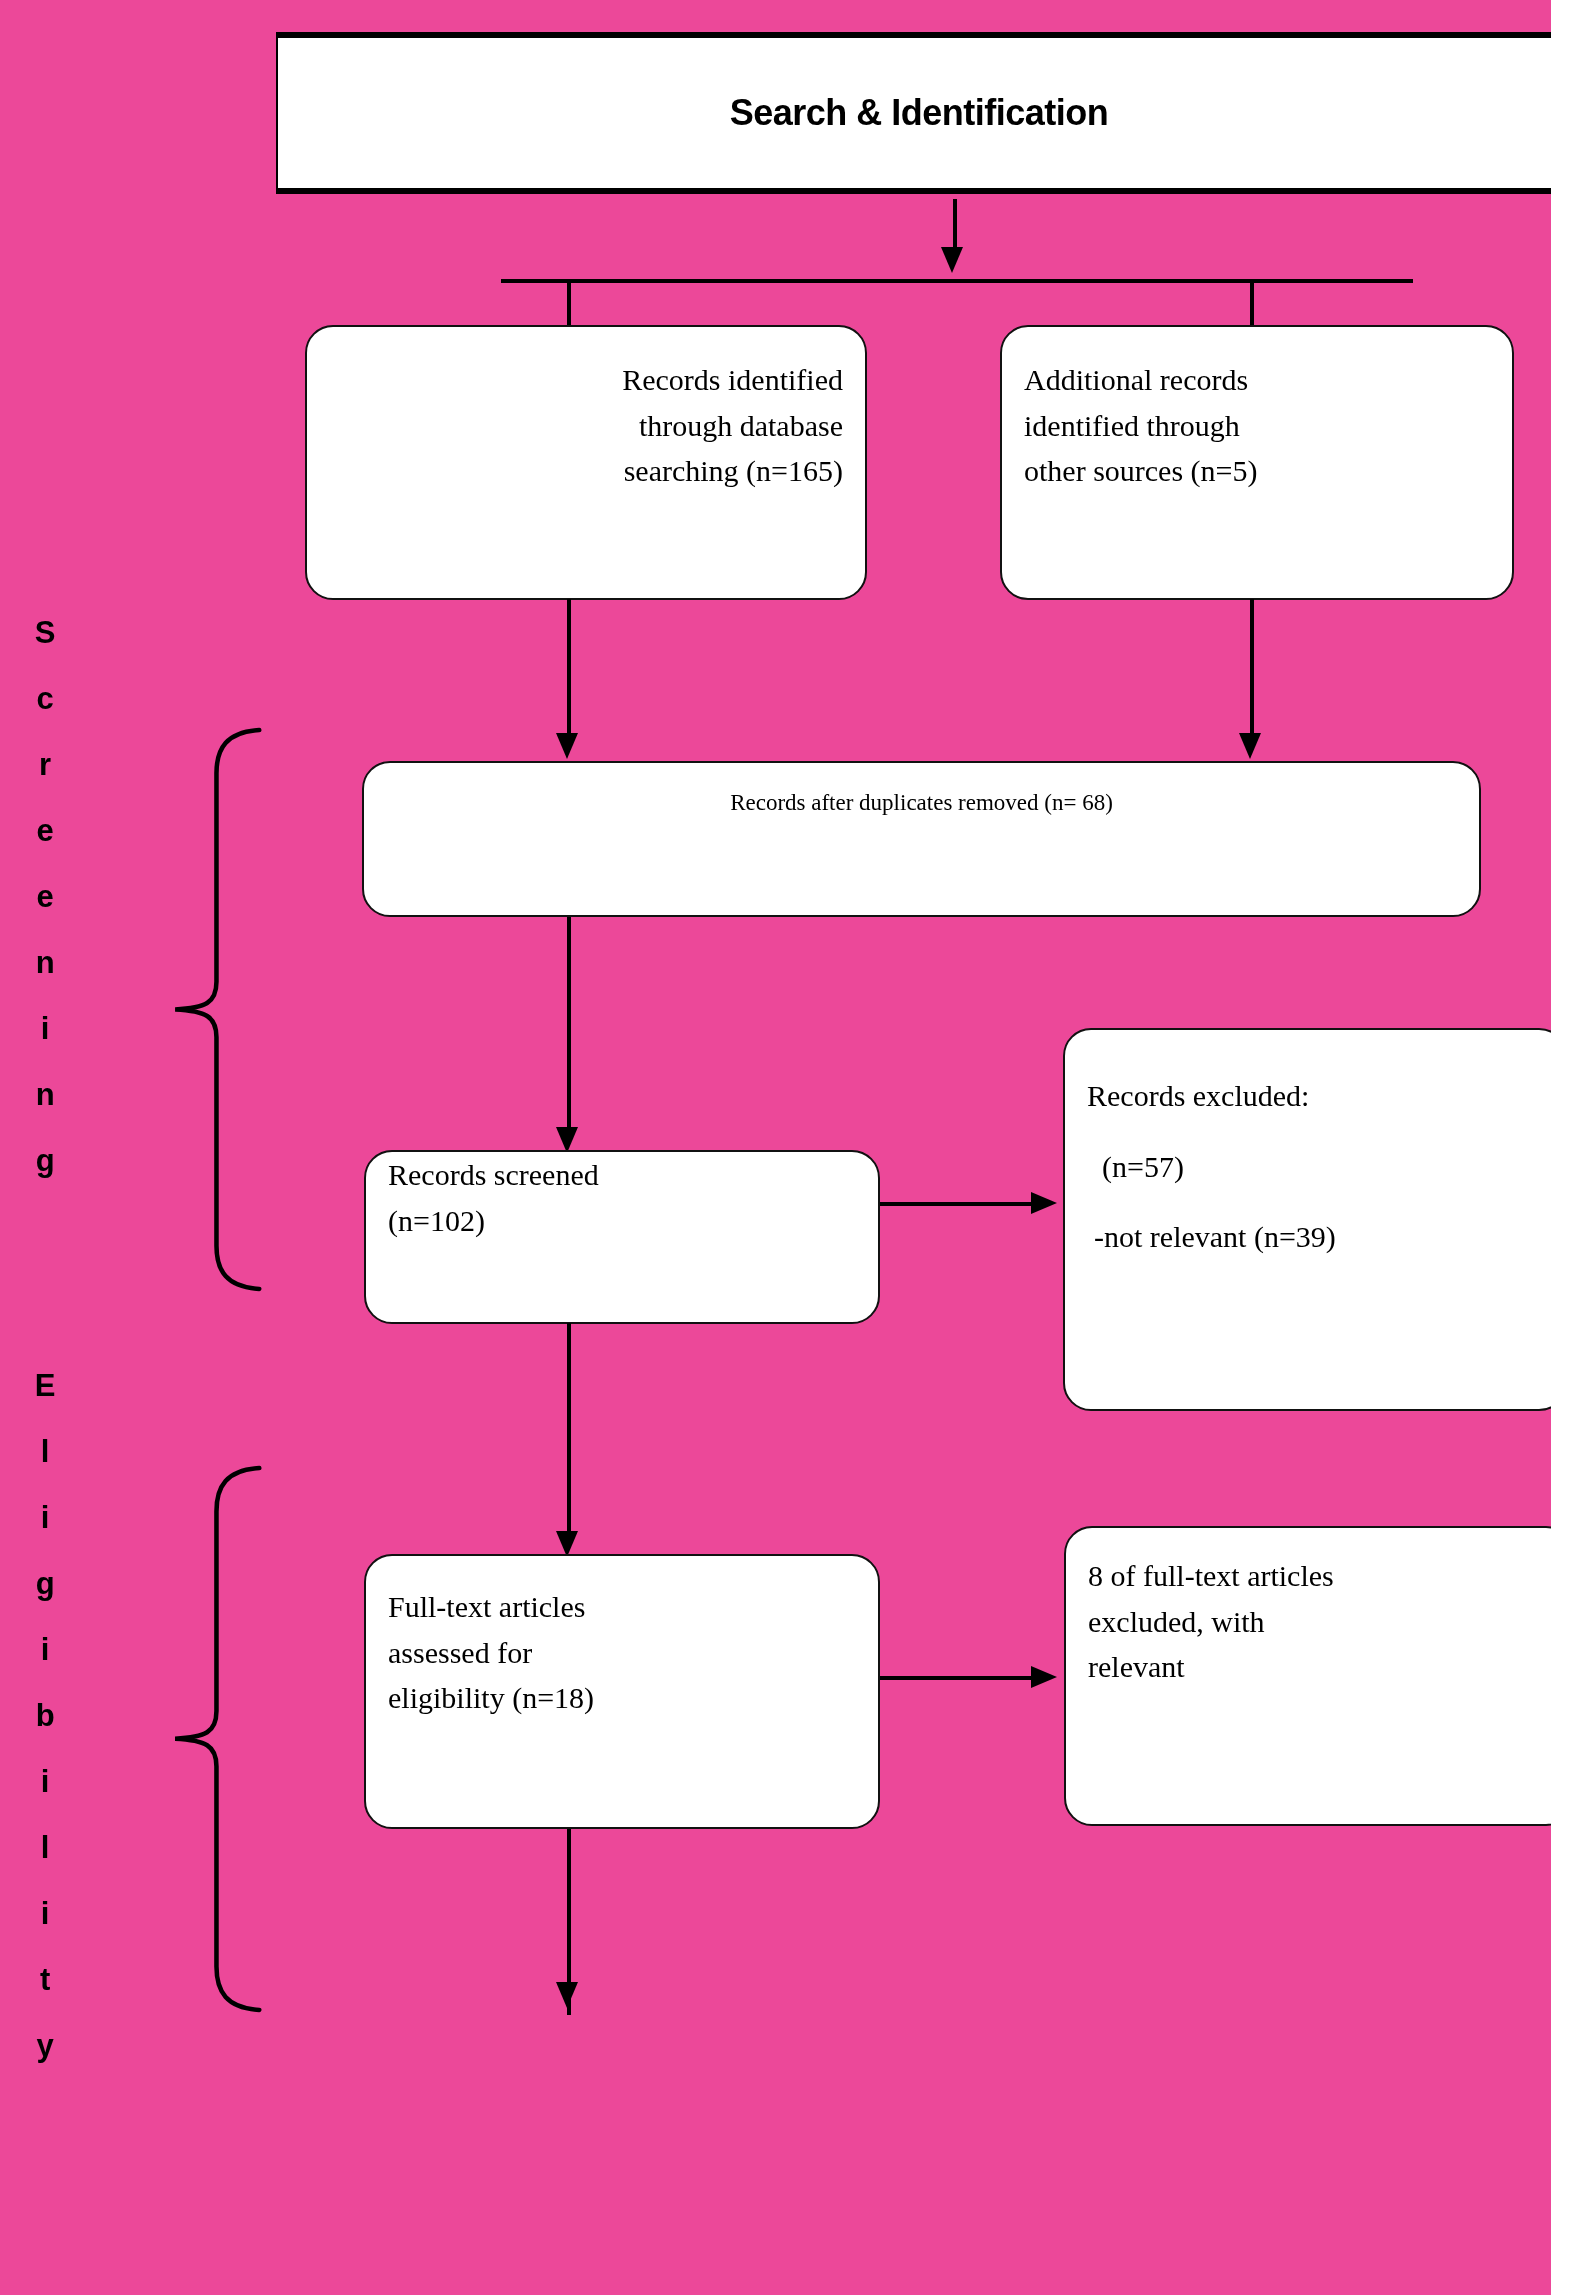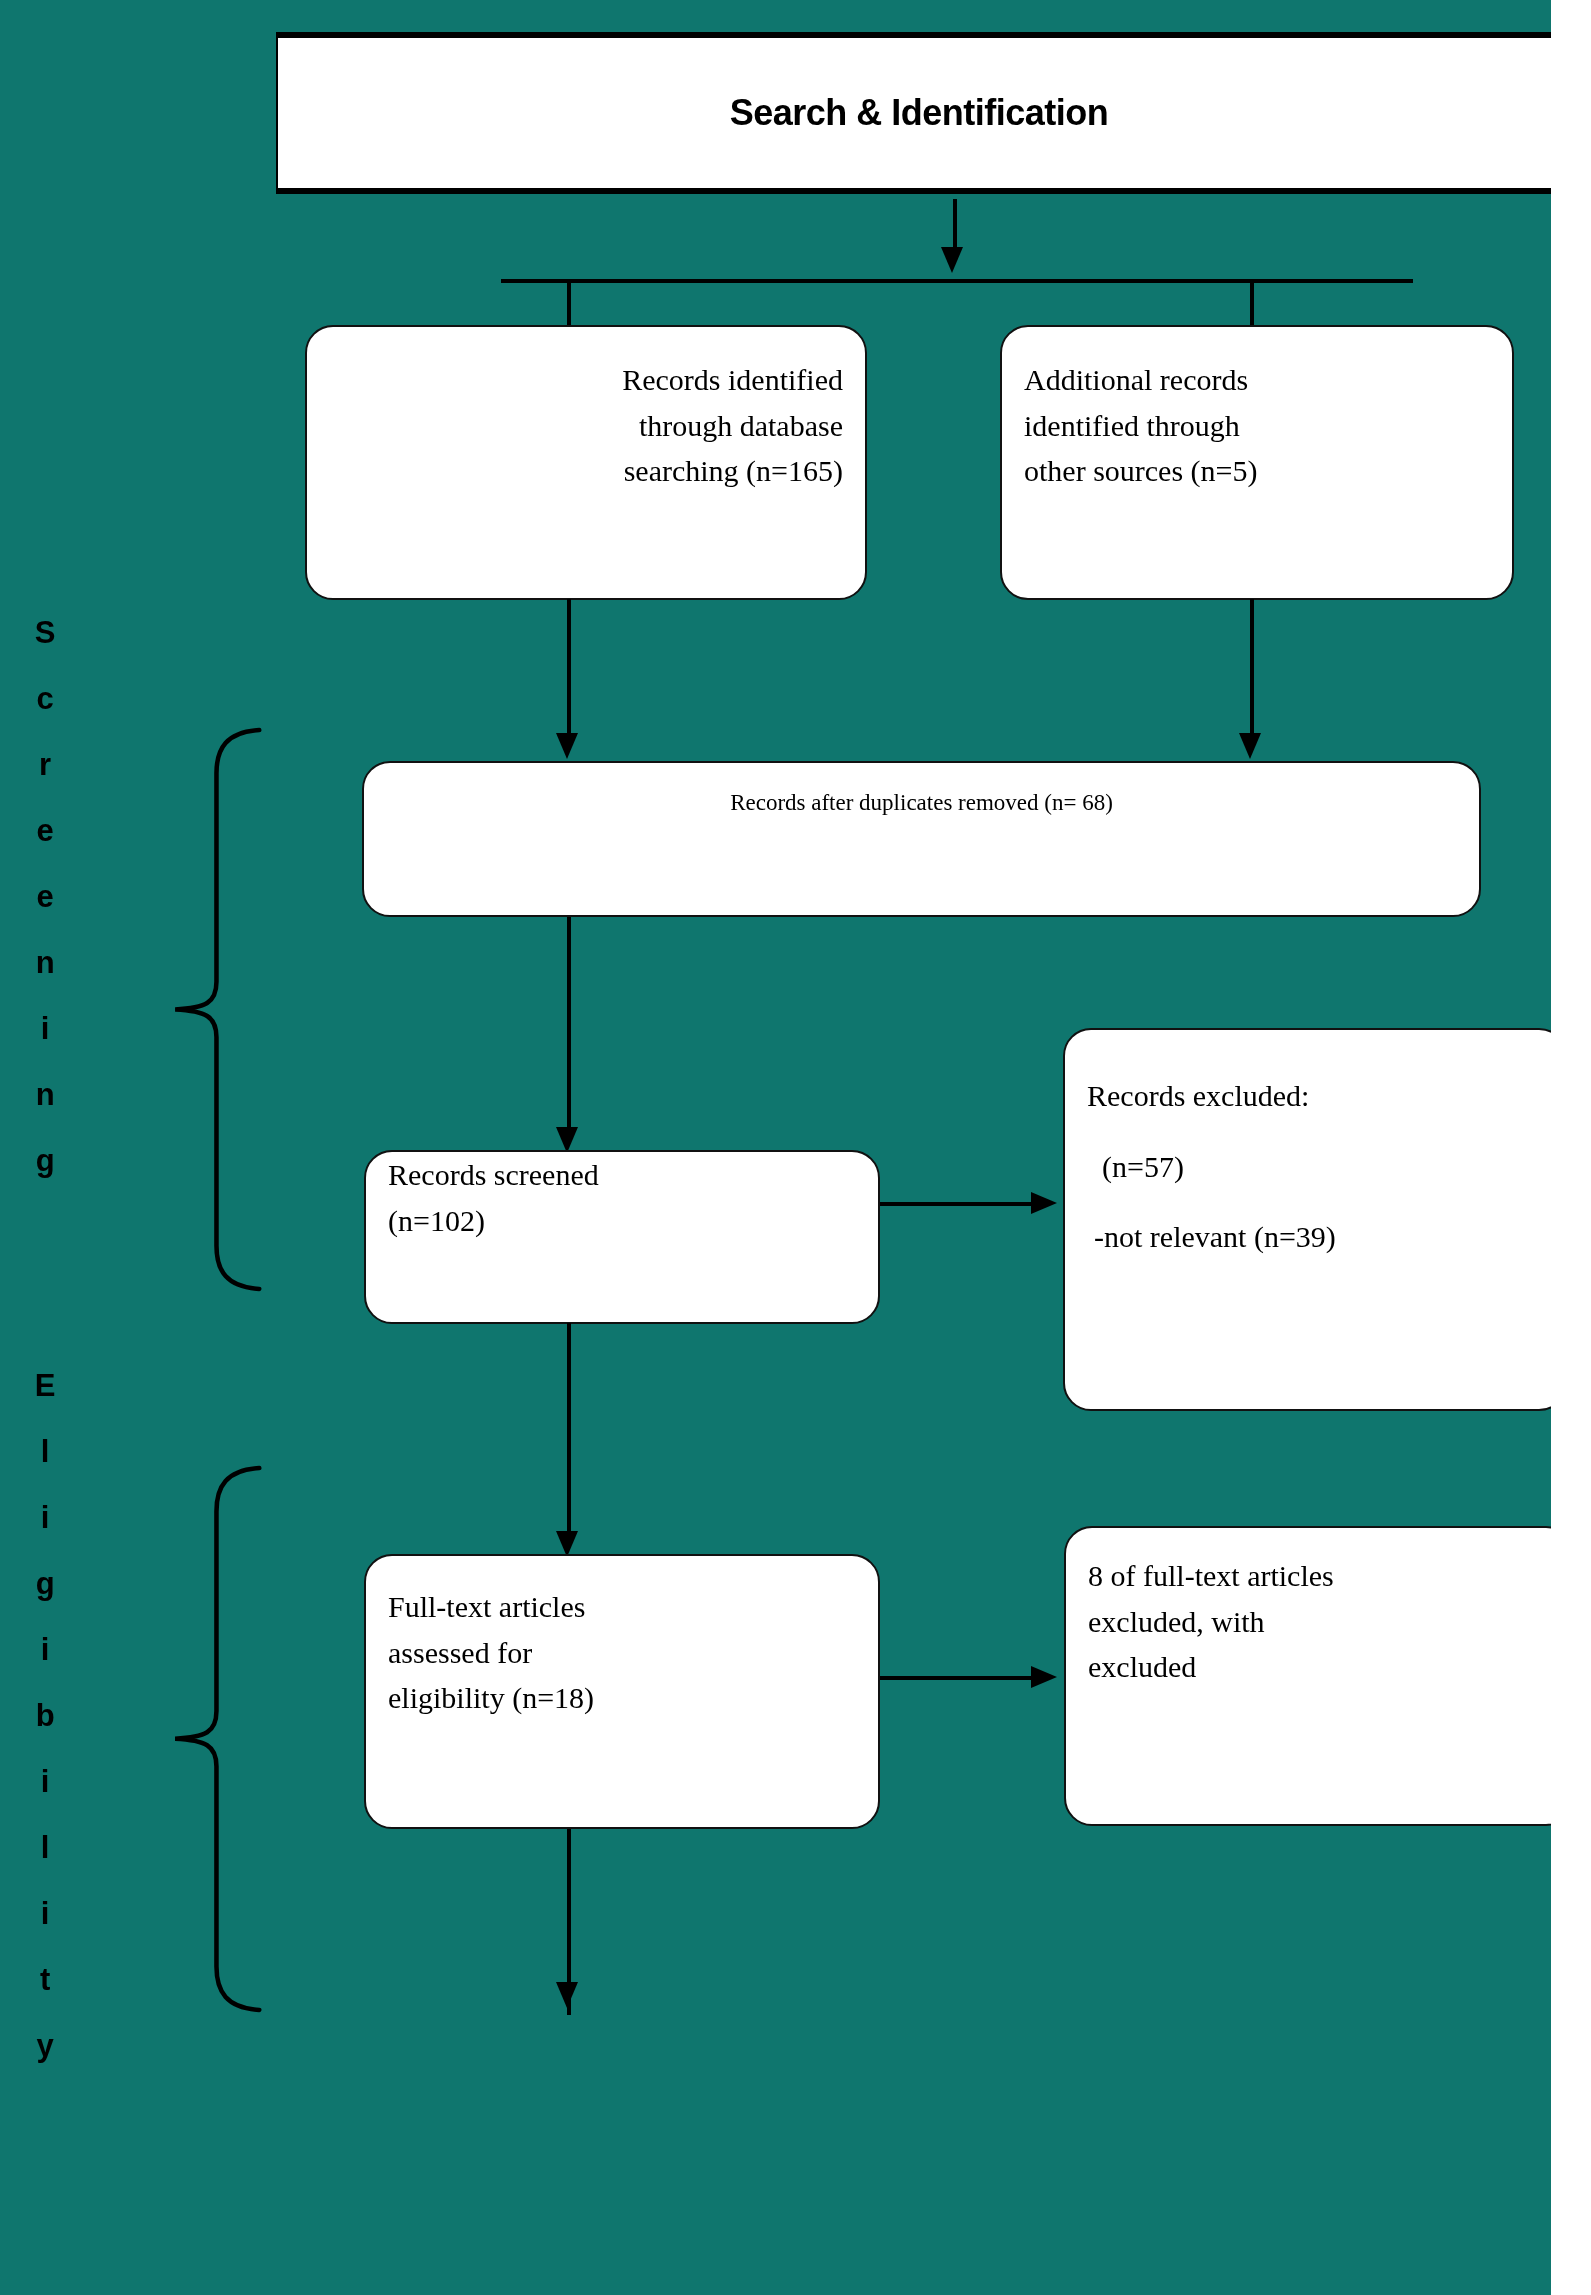--- a/index.html
+++ b/index.html
@@ -1,21 +1,21 @@
 <!DOCTYPE html>
 <html style="font-size:8px"><head>
 <meta charset="utf-8">
 <title>PRISMA Flow Diagram</title>
 <style>
   html,body{margin:0;padding:0;background:#ffffff;}
   #stage{
     position:relative;
     width:1551px;
     height:2295px;
-    background:#0f766e;
+    background:#ec4899;
     overflow:hidden;
     font-family:"Liberation Serif","DejaVu Serif",serif;
     color:#000000;
   }
 
   
   .node{position:absolute;box-sizing:border-box;}
 
   
   .title-box{
@@ -186,21 +186,21 @@
     </div>
   </div>
 
   <div class="hline" style="left:880px;top:1676px;width:156px;"></div>
   <div class="arrow-right" style="left:1031px;top:1666px;"></div>
 
   <div class="node rbox" style="left:1064px;top:1526px;width:510px;height:300px;">
     <div class="txt" style="padding-top:25px;">
       <div>8 of full-text articles</div>
       <div>excluded, with</div>
-      <div>excluded</div>
+      <div>relevant</div>
     </div>
   </div>
 
   <div class="vline" style="left:567px;top:1829px;height:186px;"></div>
   <div class="arrow-down" style="left:556px;top:1982px;"></div>
 
 
   <div class="vlabel" style="left:17.6px;top:617px;letter-spacing:0;">
     <span style="margin-bottom:35px;">S</span>
     <span style="margin-bottom:35px;">c</span>

